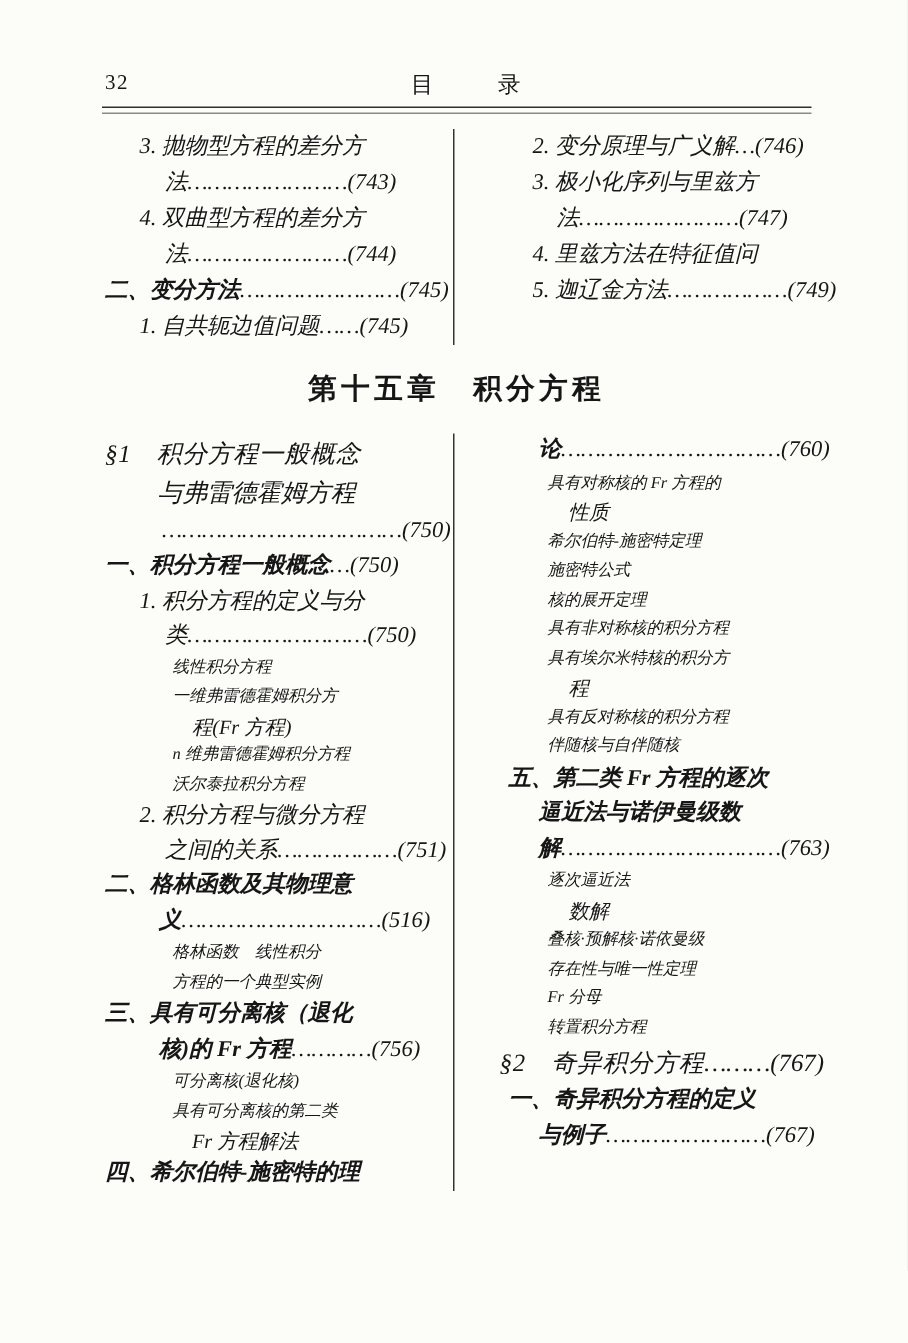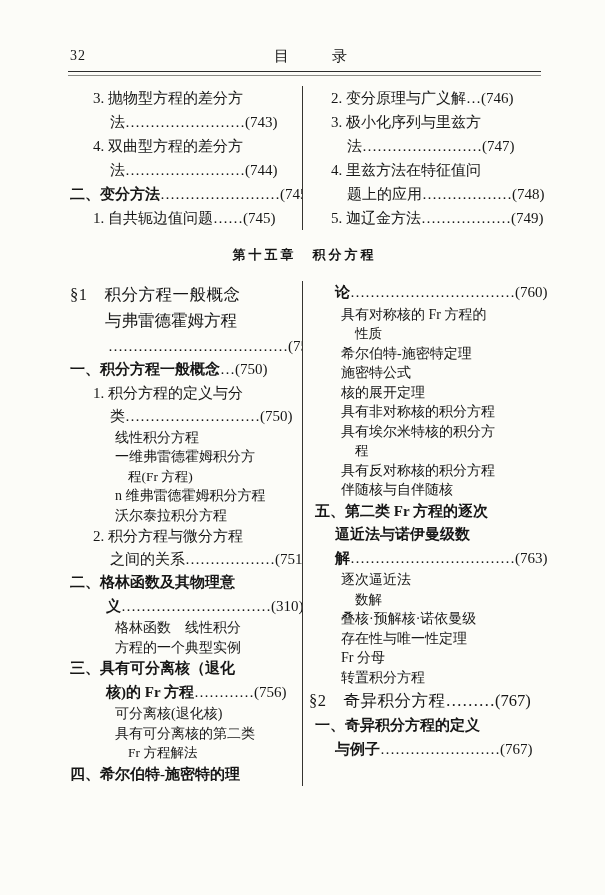--- a/index.html
+++ b/index.html
@@ -15,43 +15,43 @@
     padding:46px 64px 0 68px;
   }
   
   .hdr{position:relative;height:22px;}
   .pagenum{position:absolute;left:2px;top:2px;font-size:14px;letter-spacing:1px;}
   .hdr-title{position:absolute;left:12px;right:0;top:1px;text-align:center;font-size:15px;letter-spacing:14px;text-indent:14px;}
   .rule{height:3px;border-top:1.5px solid #2e2e2e;border-bottom:1px solid #8a8a85;margin-top:3px;}
   
   .cols{display:flex;align-items:stretch;}
   .top-cols{margin-top:10px;}
-  .col{box-sizing:border-box;}
+  .col{box-sizing:border-box;font-style:italic;}
   .col-l{width:234px;flex:none;}
-  .col-r{flex:1;padding-left:6px;}
+  .col-r{flex:1;padding-left:6px;margin-left:24px;}
   .vdiv{width:1px;background:#35332f;flex:none;}
   
   .chapter{
-    text-align:center;font-size:13px;font-weight:700;
+    text-align:center;font-size:19px;font-weight:700;
     letter-spacing:3px;margin:16px 0 17px 0;
   }
   
   .line{white-space:nowrap;overflow:hidden;}
   .tail{font-weight:400;}
   .sec{font-size:16.5px;line-height:27px;padding-left:2px;}
   .sec .t{letter-spacing:0.5px;}
   .sec-cont{font-size:16.5px;line-height:26px;padding-left:37px;}
   .sec-dots{font-size:15px;line-height:24px;padding-left:40px;}
   .h{font-size:15px;line-height:23.5px;padding-left:2px;}
   .h .t{font-weight:700;}
   .h-cont{font-size:15px;line-height:23.5px;padding-left:38px;}
   .h-cont .t{font-weight:700;}
   .item{font-size:15px;line-height:23px;padding-left:25px;}
   .item-cont{font-size:15px;line-height:23px;padding-left:42px;}
-  .sub{font-size:14px;line-height:19.5px;padding-left:47px;}
+  .sub{font-size:11px;line-height:19.5px;padding-left:47px;}
   .sub-cont{font-size:13.5px;line-height:19.5px;padding-left:60px;}
   .top-cols .line{line-height:24px;}
   
   .col-r .sec{padding-left:0;}
   .col-r .h{padding-left:6px;}
   .col-r .h-cont{padding-left:26px;}
   .col-r .item{padding-left:22px;}
   .col-r .item-cont{padding-left:38px;}
   .col-r .sub{padding-left:32px;}
   .col-r .sub-cont{padding-left:46px;}
@@ -75,21 +75,20 @@
         <div class="line item-cont"><span class="t">法</span><span class="tail">……………………(744)</span></div>
         <div class="line h"><span class="t">二、变分方法</span><span class="tail">……………………(745)</span></div>
         <div class="line item"><span class="t">1. 自共轭边值问题</span><span class="tail">……(745)</span></div>
       </div>
     <div class="vdiv"></div>
     <div class="col col-r">
         <div class="line item"><span class="t">2. 变分原理与广义解</span><span class="tail">…(746)</span></div>
         <div class="line item"><span class="t">3. 极小化序列与里兹方</span></div>
         <div class="line item-cont"><span class="t">法</span><span class="tail">……………………(747)</span></div>
         <div class="line item"><span class="t">4. 里兹方法在特征值问</span></div>
-        <div class="line item-cont"><span class="t">题上的应用</span><span class="tail">………………(748)</span></div>
         <div class="line item"><span class="t">5. 迦辽金方法</span><span class="tail">………………(749)</span></div>
       </div>
   </div>
 
   <div class="chapter">第十五章　积分方程</div>
 
   <div class="cols main-cols">
     <div class="col col-l">
         <div class="line sec"><span class="t">§1　积分方程一般概念</span></div>
         <div class="line sec-cont"><span class="t">与弗雷德霍姆方程</span></div>
@@ -98,21 +97,21 @@
         <div class="line item"><span class="t">1. 积分方程的定义与分</span></div>
         <div class="line item-cont"><span class="t">类</span><span class="tail">………………………(750)</span></div>
         <div class="line sub"><span class="t">线性积分方程</span></div>
         <div class="line sub"><span class="t">一维弗雷德霍姆积分方</span></div>
         <div class="line sub-cont"><span class="t">程(Fr 方程)</span></div>
         <div class="line sub"><span class="t">n 维弗雷德霍姆积分方程</span></div>
         <div class="line sub"><span class="t">沃尔泰拉积分方程</span></div>
         <div class="line item"><span class="t">2. 积分方程与微分方程</span></div>
         <div class="line item-cont"><span class="t">之间的关系</span><span class="tail">………………(751)</span></div>
         <div class="line h"><span class="t">二、格林函数及其物理意</span></div>
-        <div class="line h-cont"><span class="t">义</span><span class="tail">…………………………(310)</span></div>
+        <div class="line h-cont"><span class="t">义</span><span class="tail">…………………………(516)</span></div>
         <div class="line sub"><span class="t">格林函数　线性积分</span></div>
         <div class="line sub"><span class="t">方程的一个典型实例</span></div>
         <div class="line h"><span class="t">三、具有可分离核（退化</span></div>
         <div class="line h-cont"><span class="t">核)的 Fr 方程</span><span class="tail">…………(756)</span></div>
         <div class="line sub"><span class="t">可分离核(退化核)</span></div>
         <div class="line sub"><span class="t">具有可分离核的第二类</span></div>
         <div class="line sub-cont"><span class="t">Fr 方程解法</span></div>
         <div class="line h"><span class="t">四、希尔伯特-施密特的理</span></div>
       </div>
     <div class="vdiv"></div>

